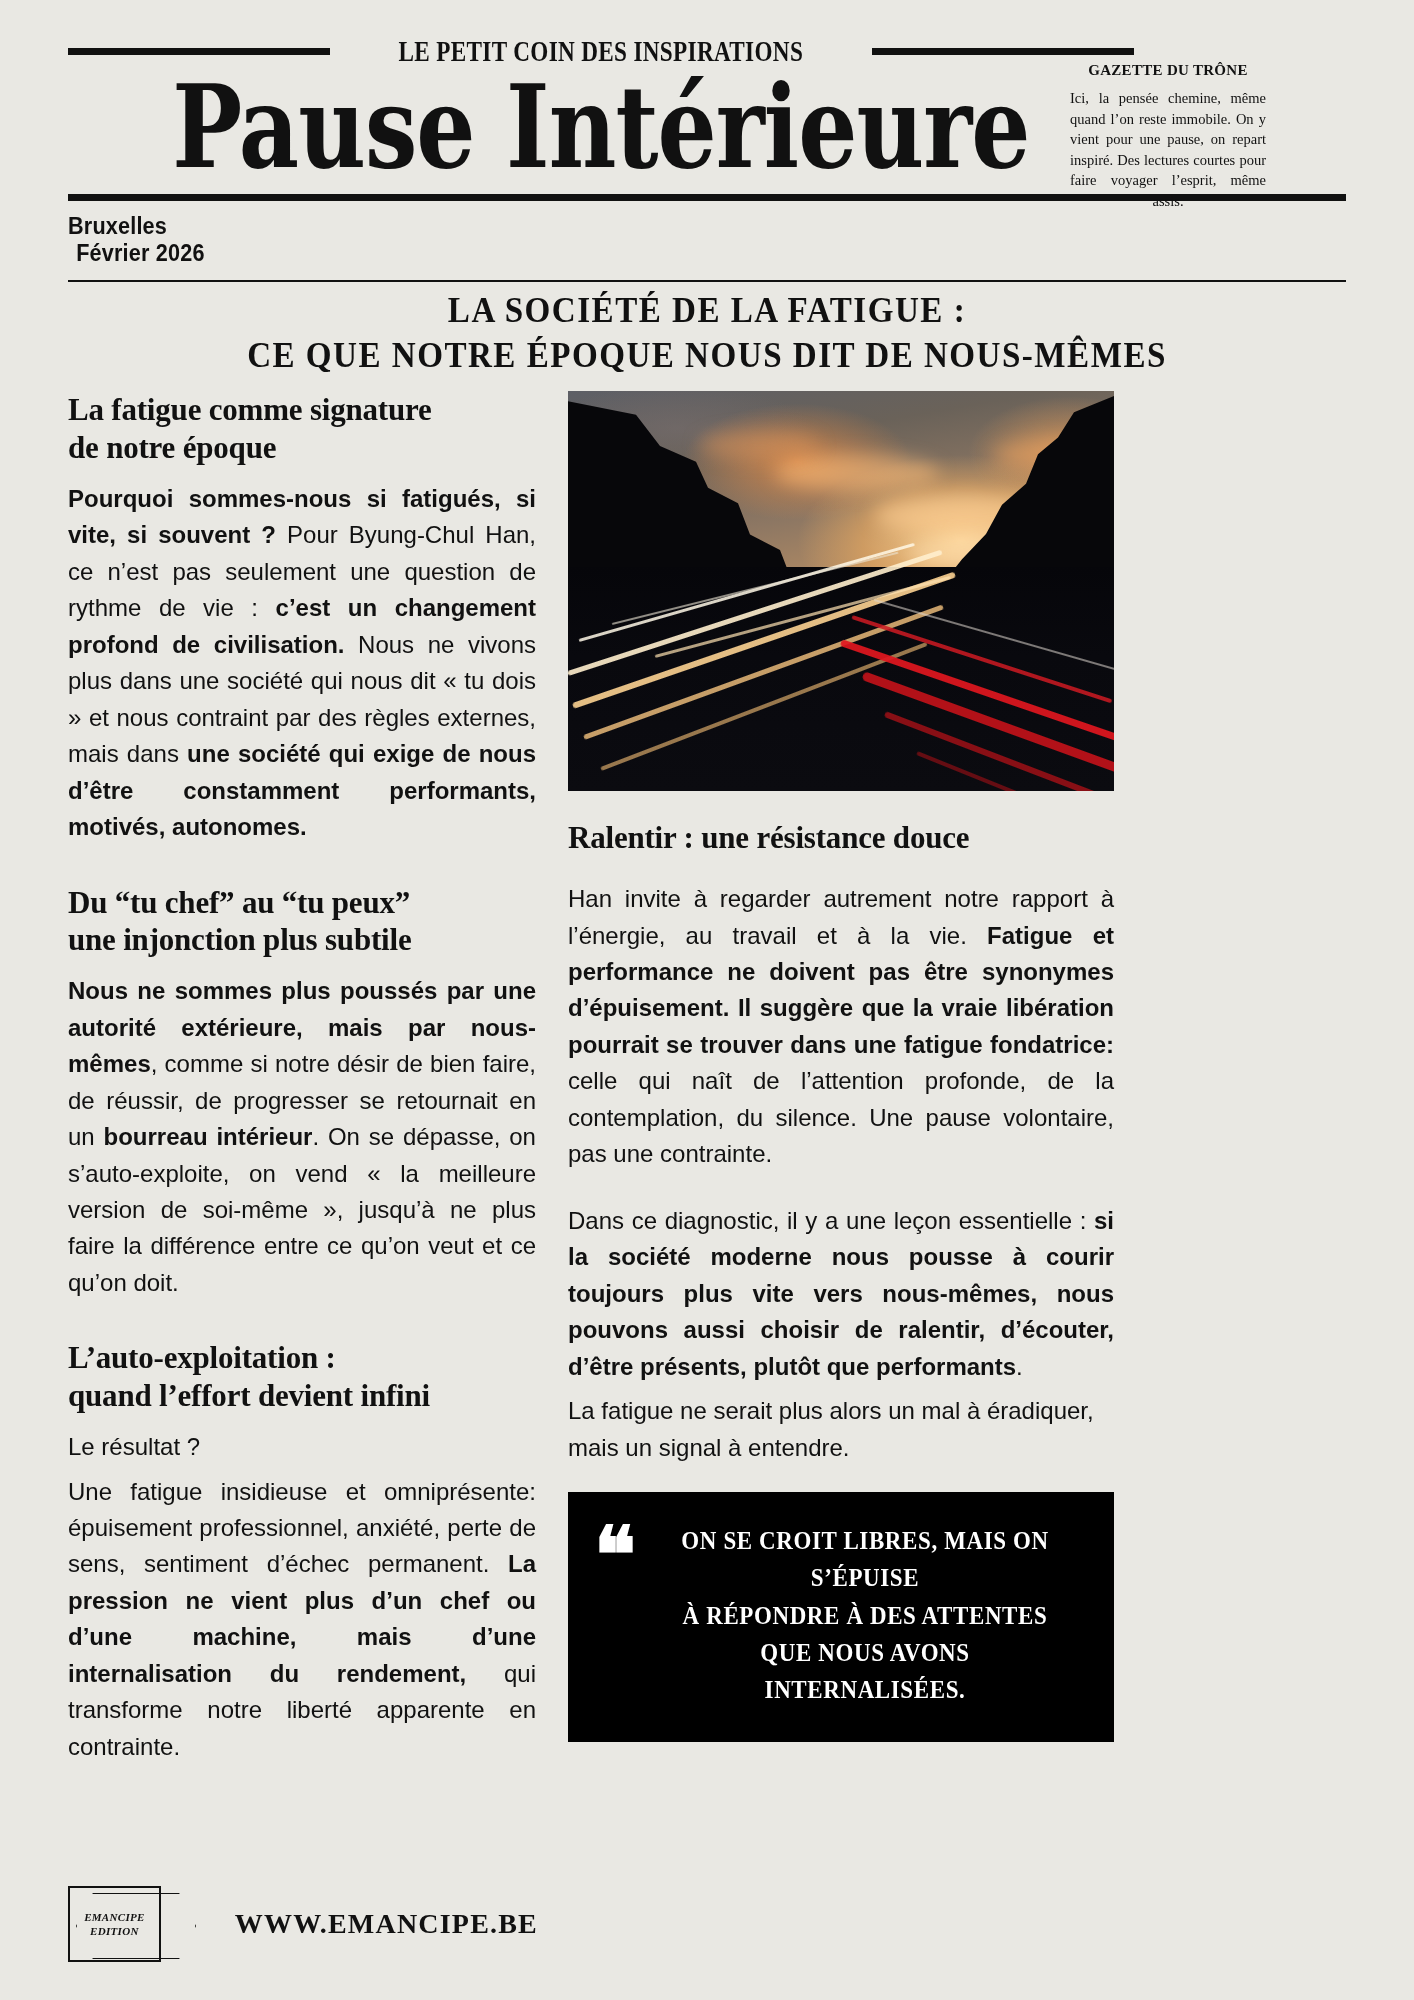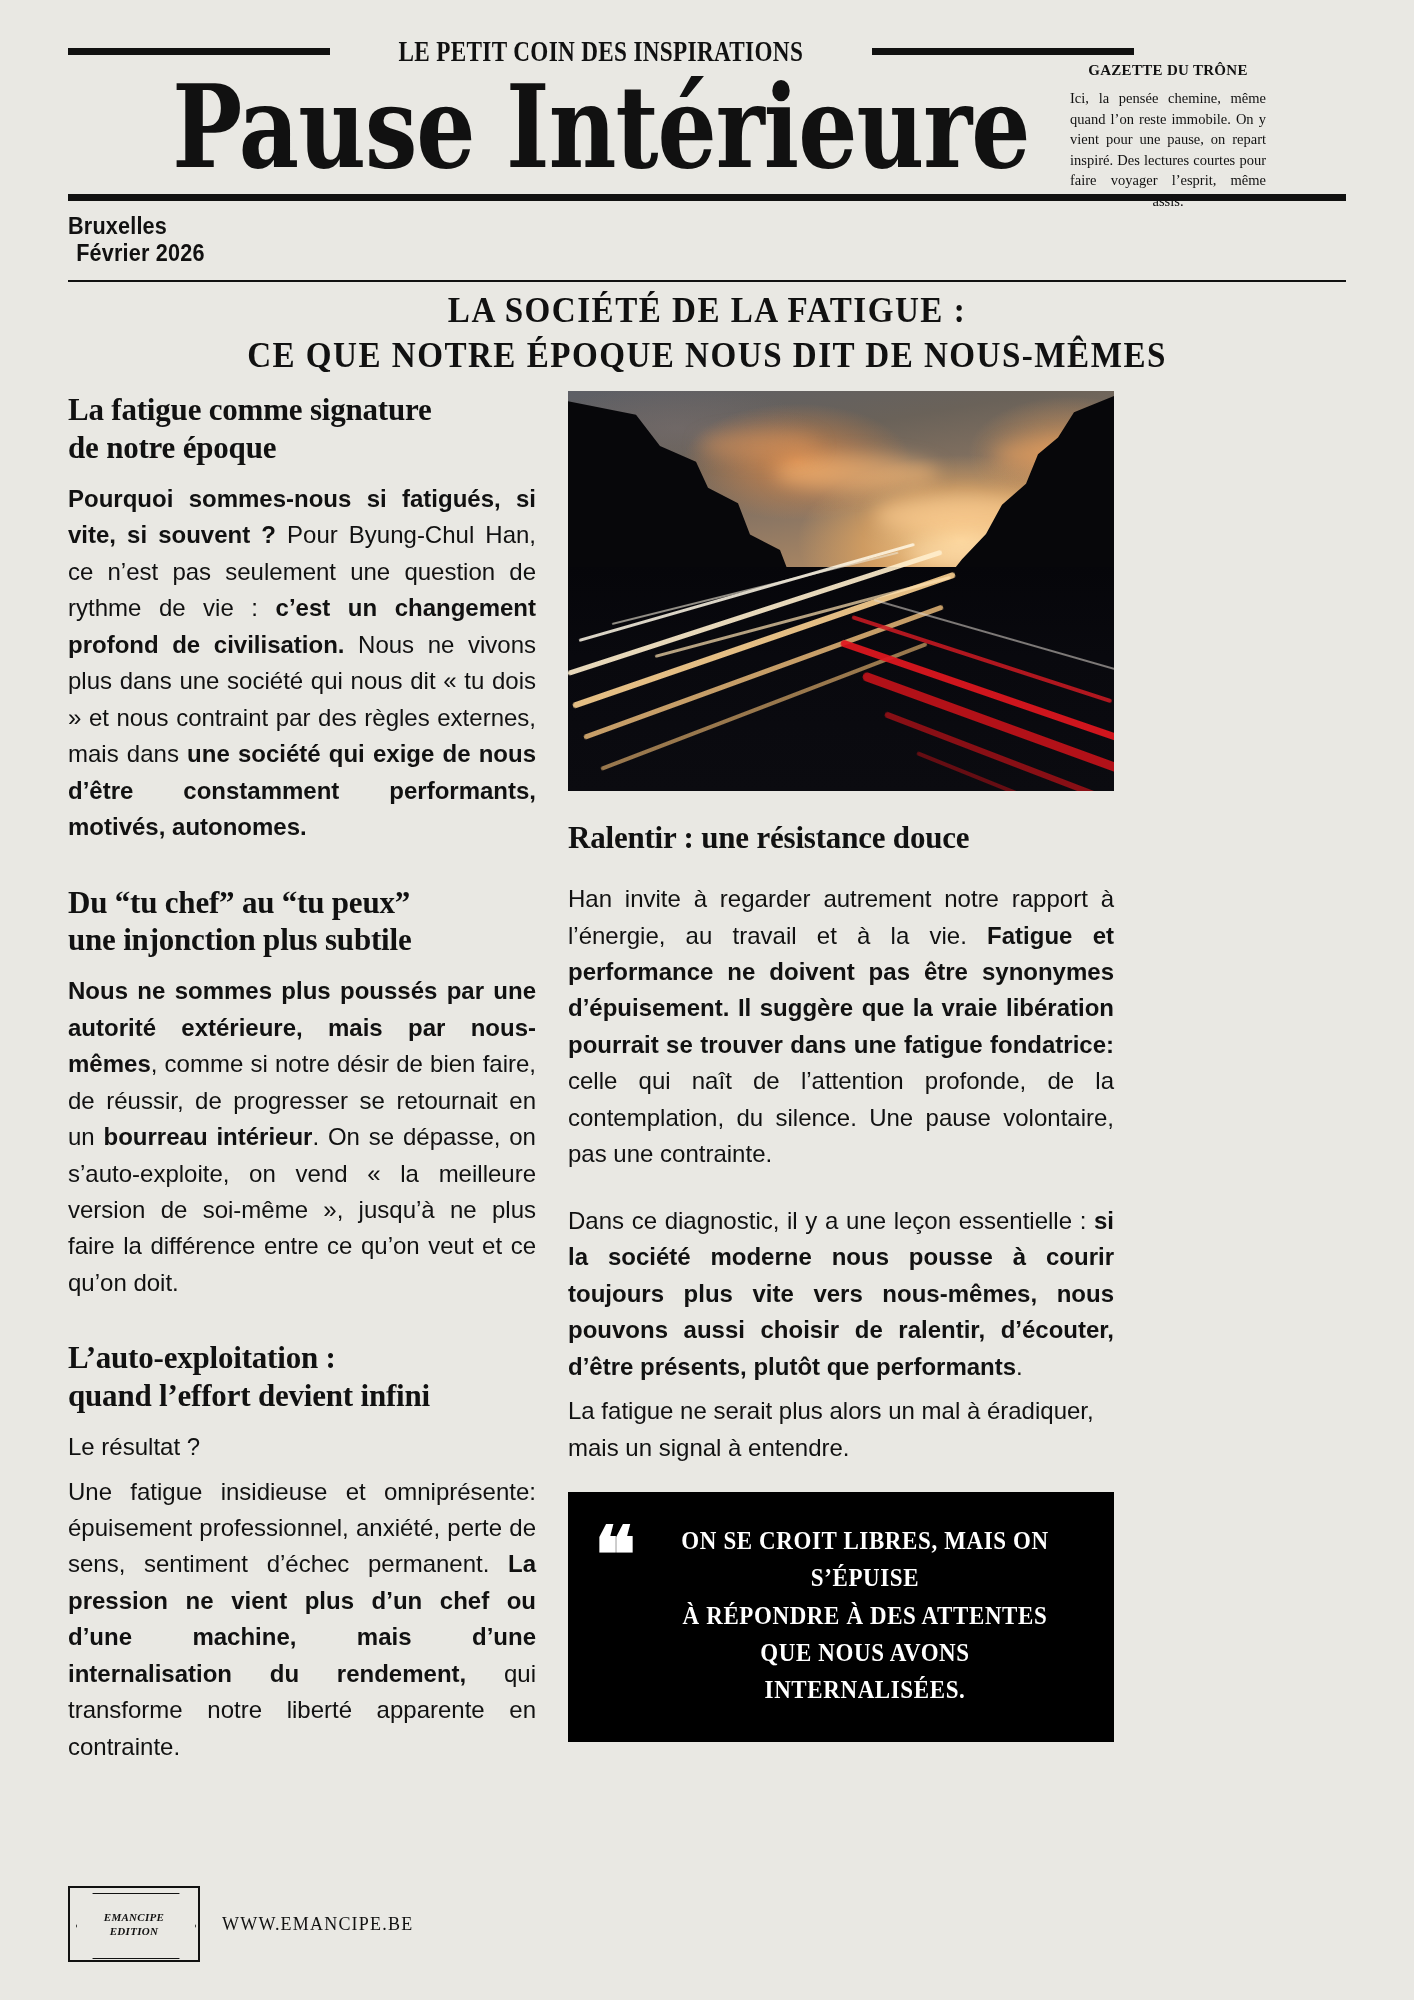--- a/index.html
+++ b/index.html
@@ -256,21 +256,21 @@
   }
 
   
   .footer {
     position: absolute;
     left: 68px;
     bottom: 38px;
     width: 470px;
     display: flex;
     align-items: center;
-    gap: 22px;
+    gap: 74px;
   }
   .logo {
     width: 132px;
     height: 76px;
     border: 2px solid #111111;
     position: relative;
     display: flex;
     align-items: center;
     justify-content: center;
     box-sizing: border-box;
@@ -288,22 +288,22 @@
     text-align: center;
     font-family: "Liberation Serif", serif;
     font-style: italic;
     font-weight: bold;
     font-size: 11px;
     line-height: 1.3;
     letter-spacing: 0.3px;
   }
   .website {
     font-family: "Liberation Serif", serif;
-    font-weight: normal;
-    font-size: 18px;
+    font-weight: bold;
+    font-size: 28px;
     letter-spacing: 1.2px;
   }
 </style>
 </head>
 <body>
 
 <div class="page">
 
   <div class="masthead">
 

